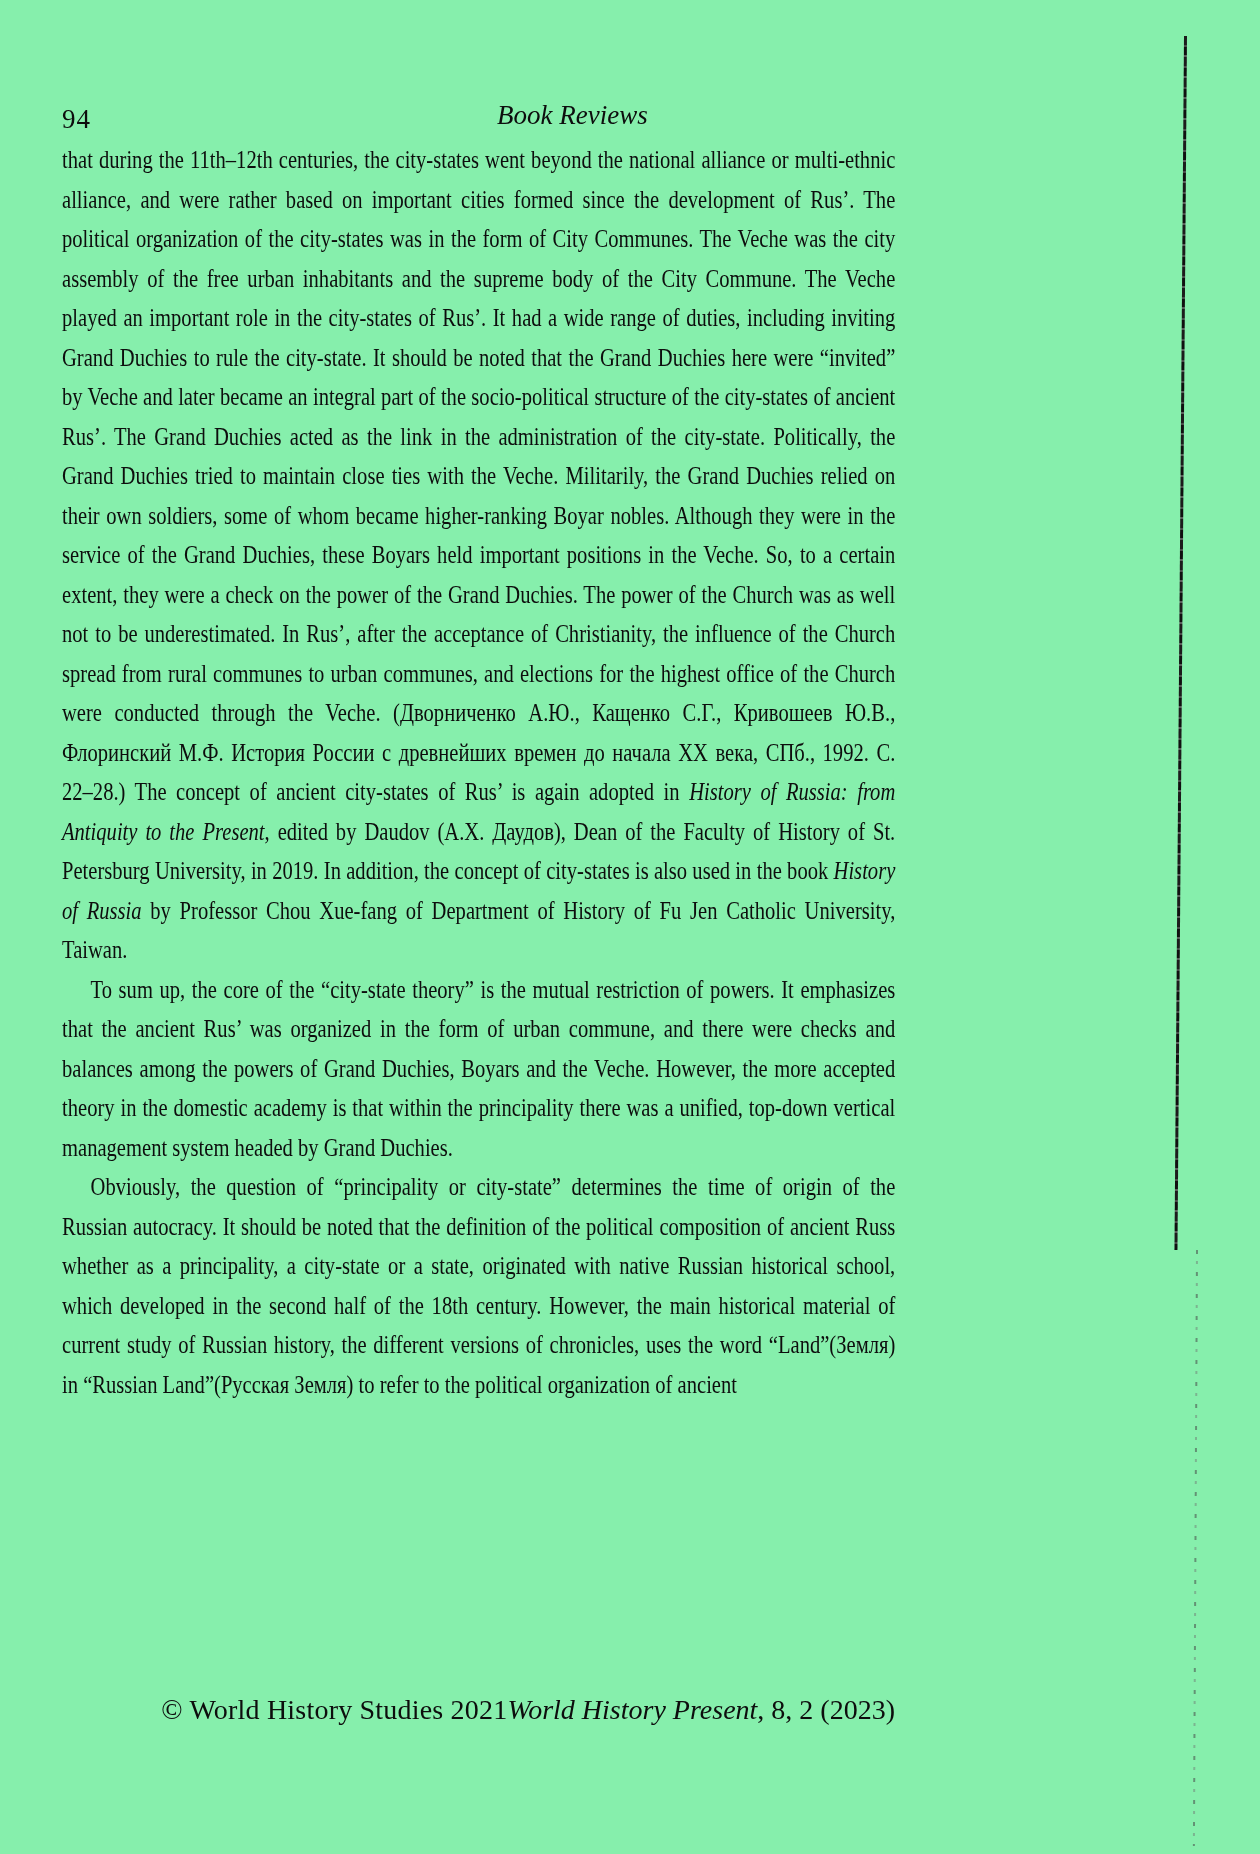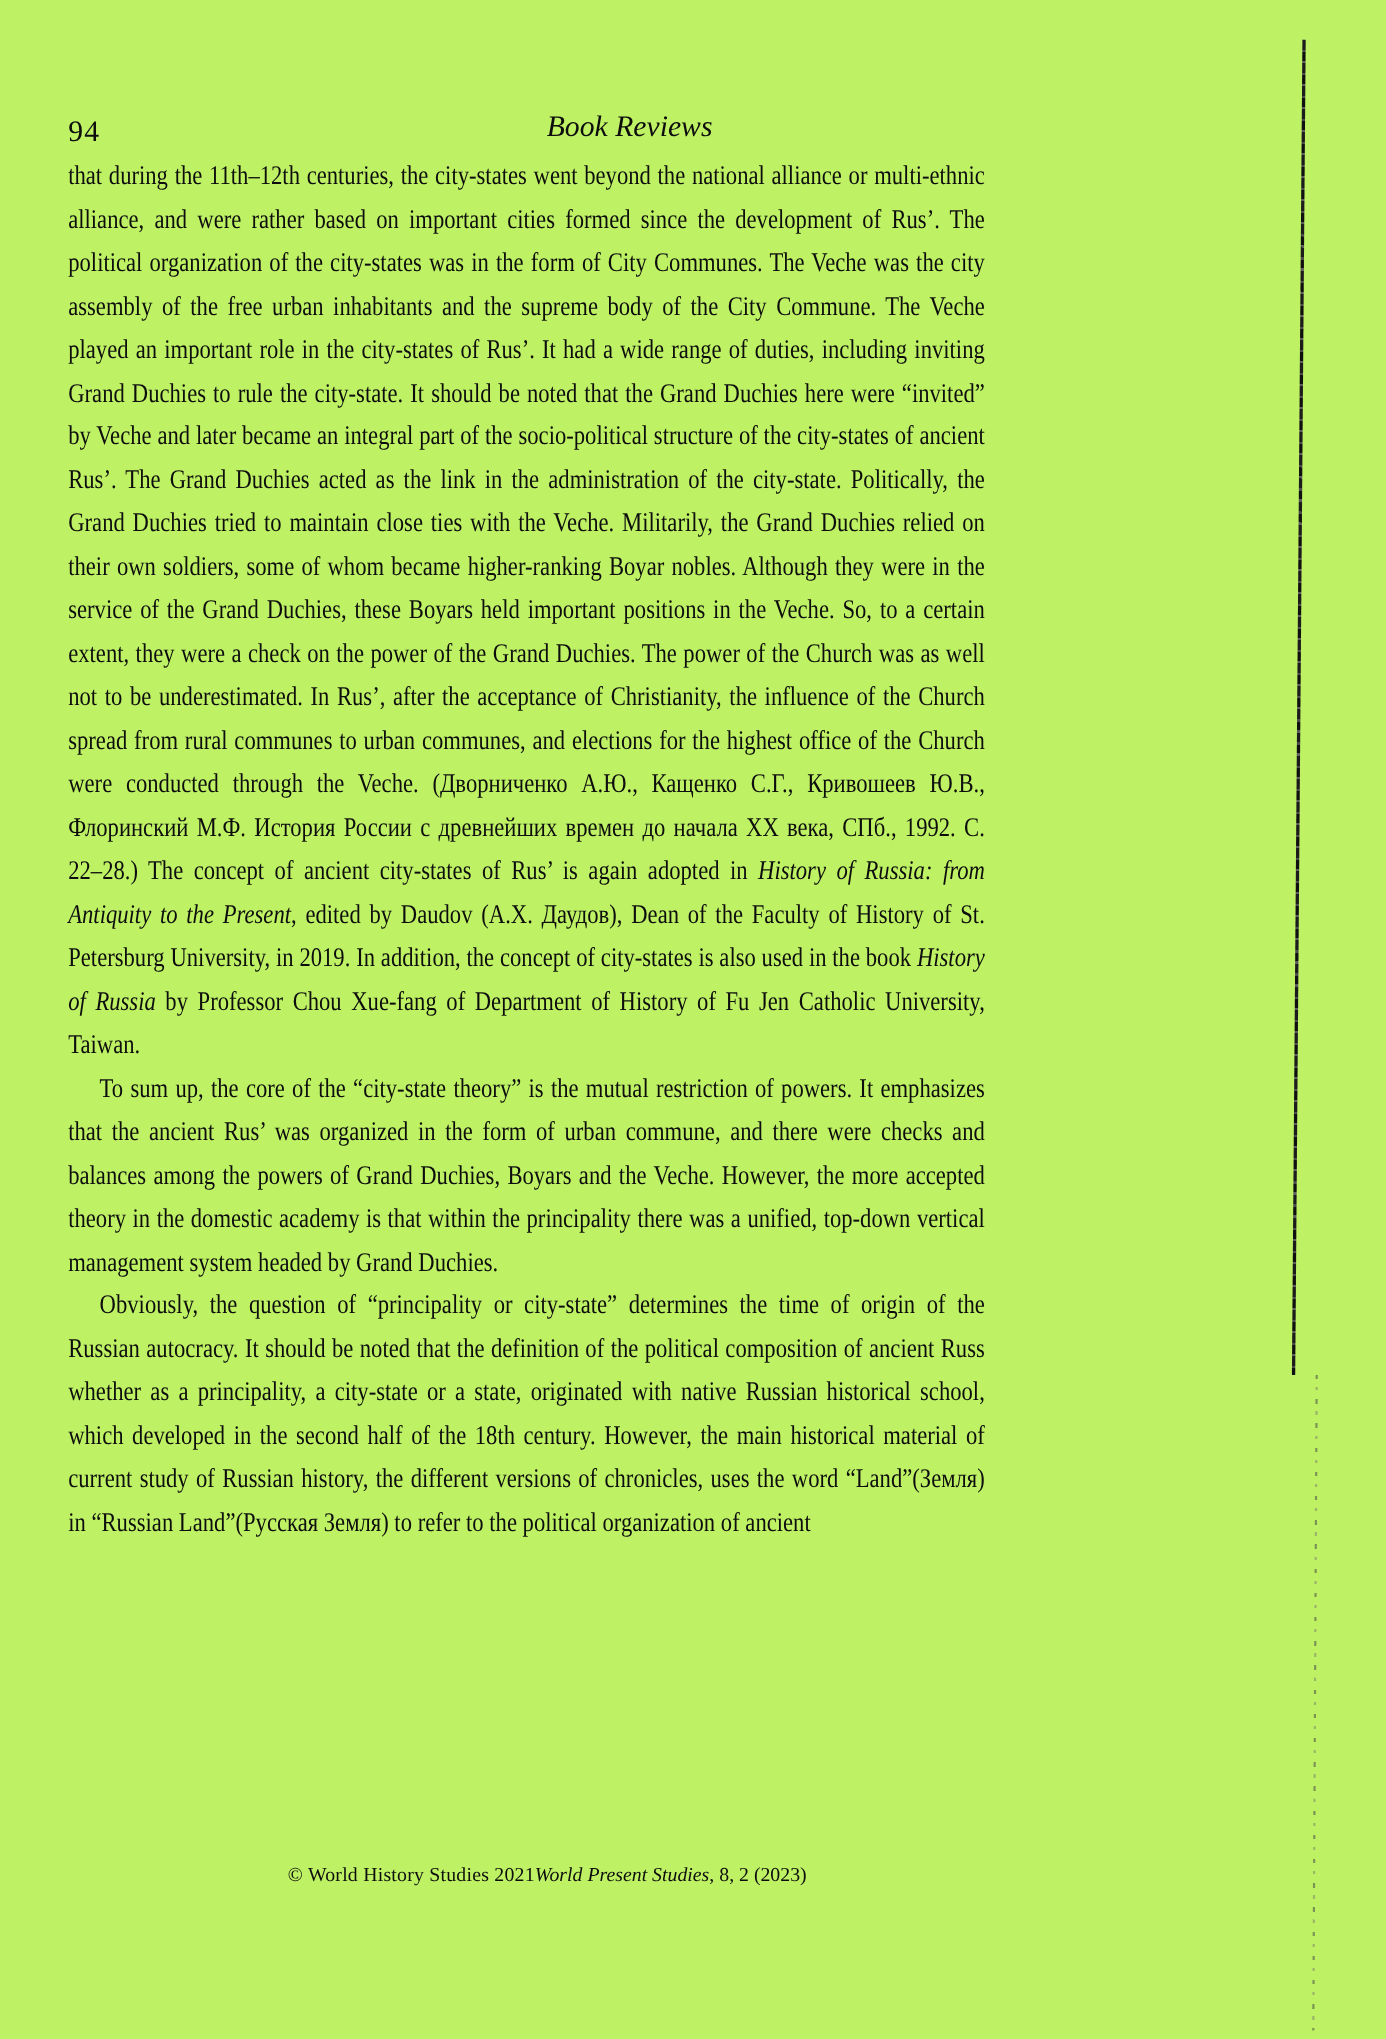--- a/index.html
+++ b/index.html
@@ -1,20 +1,20 @@
 <!DOCTYPE html>
 <html><head>
 <meta charset="utf-8">
 <style>
   html, body { margin: 0; padding: 0; background: #6b6b6b; }
   .page {
     position: relative;
     width: 1260px;
     height: 1854px;
-    background: #bef264;
+    background: #86efac;
     font-family: "Liberation Serif", "DejaVu Serif", serif;
     color: #0d0d0d;
     overflow: hidden;
   }
 
   
   .page-header {
     position: absolute;
     top: 100px;
     left: 62px;
@@ -54,24 +54,23 @@
   .para.indent { text-indent: 34px; }
   .italic { font-style: italic; }
 
   
   .page-footer {
     position: absolute;
     top: 1694px;
     left: 62px;
     width: 833px;
     display: flex;
-    justify-content: center;
+    justify-content: flex-end;
     align-items: baseline;
-    font-size: 18px;
-    margin-left: 19px;
+    font-size: 28px;
   }
   .footer-left { letter-spacing: 0.2px; }
   .footer-right { white-space: nowrap; }
 
   
   .scan-line-top {
     position: absolute;
     left: 1184px;
     top: 36px;
     width: 2.5px;
@@ -114,19 +113,19 @@
   </header>
 
   <main class="body-text">
     <p class="para"><span>that during the 11th–12th centuries, the city-states went beyond the national alliance or multi-ethnic alliance, and were rather based on important cities formed since the development of Rus’. The political organization of the city-states was in the form of City Communes. The Veche was the city assembly of the free urban inhabitants and the supreme body of the City Commune. The Veche played an important role in the city-states of Rus’. It had a wide range of duties, including inviting Grand Duchies to rule the city-state. It should be noted that the Grand Duchies here were “invited” by Veche and later became an integral part of the socio-political structure of the city-states of ancient Rus’. The Grand Duchies acted as the link in the administration of the city-state. Politically, the Grand Duchies tried to maintain close ties with the Veche. Militarily, the Grand Duchies relied on their own soldiers, some of whom became higher-ranking Boyar nobles. Although they were in the service of the Grand Duchies, these Boyars held important positions in the Veche. So, to a certain extent, they were a check on the power of the Grand Duchies. The power of the Church was as well not to be underestimated. In Rus’, after the acceptance of Christianity, the influence of the Church spread from rural communes to urban communes, and elections for the highest office of the Church were conducted through the Veche. (Дворниченко А.Ю., Кащенко С.Г., Кривошеев Ю.В., Флоринский М.Ф. История России с древнейших времен до начала XX века, СПб., 1992. С. 22–28.) The concept of ancient city-states of Rus’ is again adopted in </span><span class="italic">History of Russia: from Antiquity to the Present</span><span>, edited by Daudov (А.Х. Даудов), Dean of the Faculty of History of St. Petersburg University, in 2019. In addition, the concept of city-states is also used in the book </span><span class="italic">History of Russia</span><span> by Professor Chou Xue-fang of Department of History of Fu Jen Catholic University, Taiwan.</span></p>
     <p class="para indent"><span>To sum up, the core of the “city-state theory” is the mutual restriction of powers. It emphasizes that the ancient Rus’ was organized in the form of urban commune, and there were checks and balances among the powers of Grand Duchies, Boyars and the Veche. However, the more accepted theory in the domestic academy is that within the principality there was a unified, top-down vertical management system headed by Grand Duchies.</span></p>
     <p class="para indent"><span>Obviously, the question of “principality or city-state” determines the time of origin of the Russian autocracy. It should be noted that the definition of the political composition of ancient Russ whether as a principality, a city-state or a state, originated with native Russian historical school, which developed in the second half of the 18th century. However, the main historical material of current study of Russian history, the different versions of chronicles, uses the word “Land”(Земля) in “Russian Land”(Русская Земля) to refer to the political organization of ancient</span></p>
   </main>
 
   <footer class="page-footer">
     <span class="footer-left">© World History Studies 2021</span>
-    <span class="footer-right"><span class="italic">World Present Studies</span><span>, 8, 2 (2023)</span></span>
+    <span class="footer-right"><span class="italic">World History Present</span><span>, 8, 2 (2023)</span></span>
   </footer>
 
   <div class="scan-line-top"></div>
   <div class="scan-line-bottom"></div>
 
 </div>
 
 </body></html>

